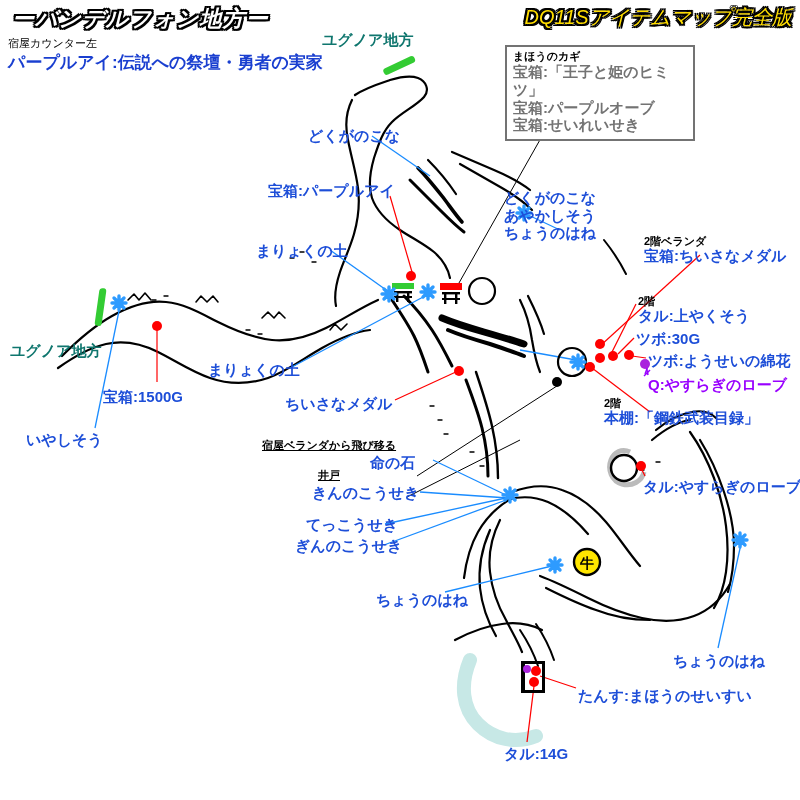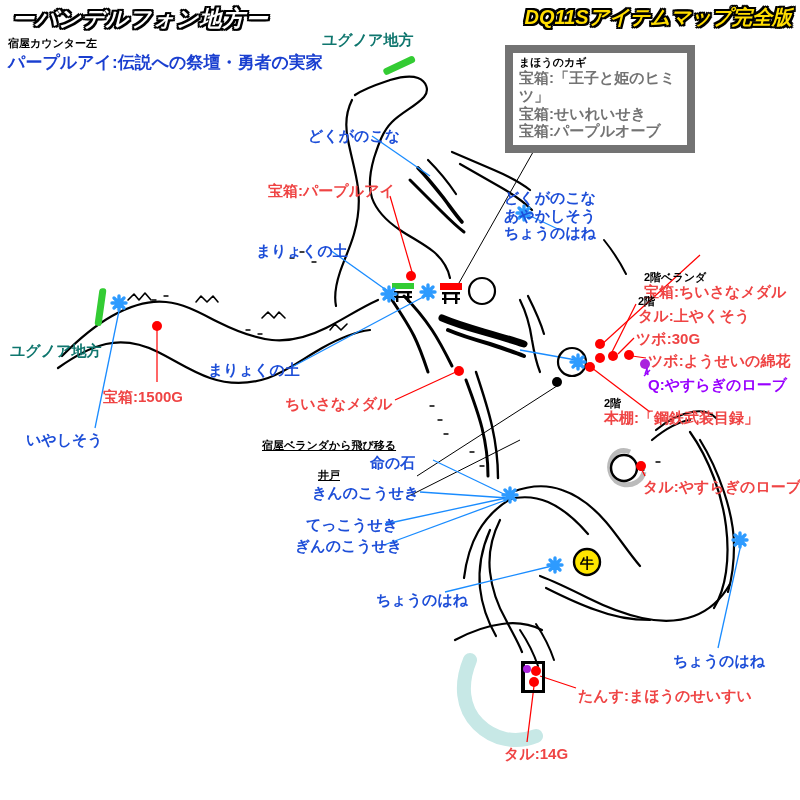--- a/index.html
+++ b/index.html
@@ -1,52 +1,52 @@
 <!DOCTYPE html>
 <html><head>
 <meta charset="utf-8">
 <style>
   html,body{margin:0;padding:0;background:#fff;}
   body{width:800px;height:800px;overflow:hidden;font-family:"Liberation Sans","DejaVu Sans",sans-serif;}
   #map{position:relative;width:800px;height:800px;background:#ffffff;}
   .lbl{position:absolute;white-space:nowrap;font-weight:bold;line-height:1.05;}
   .blue{color:#1d4ed8;}
-  .red{color:#ef4444;}
+  .red{color:#1d4ed8;}
   .green{color:#0f766e;}
   .purple{color:#9900ff;}
   .black{color:#000000;}
   .sm{font-size:11px;font-weight:bold;text-decoration:underline;}
   .md{font-size:15px;}
   svg.overlay{position:absolute;left:0;top:0;width:800px;height:800px;pointer-events:none;}
   #title{
     position:absolute;left:12px;top:4px;font-size:22px;font-weight:bold;
     color:#ffffff;letter-spacing:1px;
     text-shadow:
       -2px -2px 0 #000, 2px -2px 0 #000, -2px 2px 0 #000, 2px 2px 0 #000,
       0 -2px 0 #000, 0 2px 0 #000, -2px 0 0 #000, 2px 0 0 #000;
     font-style:italic;
   }
   #brand{
-    position:absolute;right:8px;top:4px;font-size:20px;font-weight:bold;
+    position:absolute;right:8px;top:4px;font-size:20px;font-weight:normal;
     color:#ffdd00;font-style:italic;letter-spacing:0px;
     text-shadow:
       -2px -2px 0 #000, 2px -2px 0 #000, -2px 2px 0 #000, 2px 2px 0 #000,
       0 -2px 0 #000, 0 2px 0 #000, -2px 0 0 #000, 2px 0 0 #000;
   }
   #keybox{
     position:absolute;left:505px;top:45px;width:190px;
-    border:8px solid #737373;background:#fff;padding:3px 6px 5px 6px;
+    border:2px solid #737373;background:#fff;padding:3px 6px 5px 6px;
     box-sizing:border-box;
   }
   #keybox .hd{font-size:11px;font-weight:bold;color:#000;line-height:1.2;}
   #keybox .it{font-size:15px;font-weight:bold;color:#737373;line-height:1.18;}
   .subnote{font-size:11px;font-weight:bold;color:#000;}
   .stack div{line-height:1.18;}
   #inn-note{position:absolute;left:8px;top:36px;}
-  #inn-note .t1{font-size:11px;font-weight:bold;color:#000;}
+  #inn-note .t1{font-size:11px;font-weight:normal;color:#000;}
   #inn-note .t2{font-size:17px;font-weight:bold;color:#1a3fd0;}
 </style>
 </head>
 <body>
 
 <div id="map">
 
   <svg class="overlay" viewBox="0 0 800 800">
     <g stroke="#000" stroke-width="2.2" fill="none" stroke-linecap="round" stroke-linejoin="round">
 
@@ -263,22 +263,22 @@
   <div id="brand">DQ11Sアイテムマップ完全版</div>
 
   <div id="inn-note">
     <div class="t1">宿屋カウンター左</div>
     <div class="t2">パープルアイ:伝説への祭壇・勇者の実家</div>
   </div>
 
   <div id="keybox">
     <div class="hd">まほうのカギ</div>
     <div class="it">宝箱:「王子と姫のヒミツ」</div>
+    <div class="it">宝箱:パープルオーブ</div>
     <div class="it">宝箱:せいれいせき</div>
-    <div class="it">宝箱:パープルオーブ</div>
   </div>
 
   <div class="lbl green md" style="left:322px;top:32px;">ユグノア地方</div>
   <div class="lbl green md" style="left:10px;top:343px;">ユグノア地方</div>
 
   <div class="lbl blue md" style="left:308px;top:128px;">どくがのこな</div>
   <div class="lbl red md" style="left:268px;top:183px;">宝箱:パープルアイ</div>
   <div class="lbl blue md" style="left:256px;top:243px;">まりょくの土</div>
   <div class="lbl blue md" style="left:208px;top:362px;">まりょくの土</div>
   <div class="lbl red md" style="left:103px;top:389px;">宝箱:1500G</div>
@@ -297,21 +297,21 @@
   <div class="lbl red md" style="left:643px;top:479px;">タル:やすらぎのローブ</div>
   <div class="lbl red md" style="left:578px;top:688px;">たんす:まほうのせいすい</div>
   <div class="lbl red md" style="left:504px;top:746px;">タル:14G</div>
 
   <div class="lbl blue md stack" style="left:504px;top:189px;">
     <div>どくがのこな</div>
     <div>あやかしそう</div>
     <div>ちょうのはね</div>
   </div>
 
-  <div class="lbl" style="left:644px;top:236px;margin-top:36px;">
+  <div class="lbl" style="left:644px;top:236px;">
     <div class="subnote">2階ベランダ</div>
     <div class="red md">宝箱:ちいさなメダル</div>
   </div>
 
   <div class="lbl" style="left:638px;top:296px;">
     <div class="subnote">2階</div>
     <div class="red md">タル:上やくそう</div>
   </div>
 
   <div class="lbl" style="left:604px;top:398px;">

